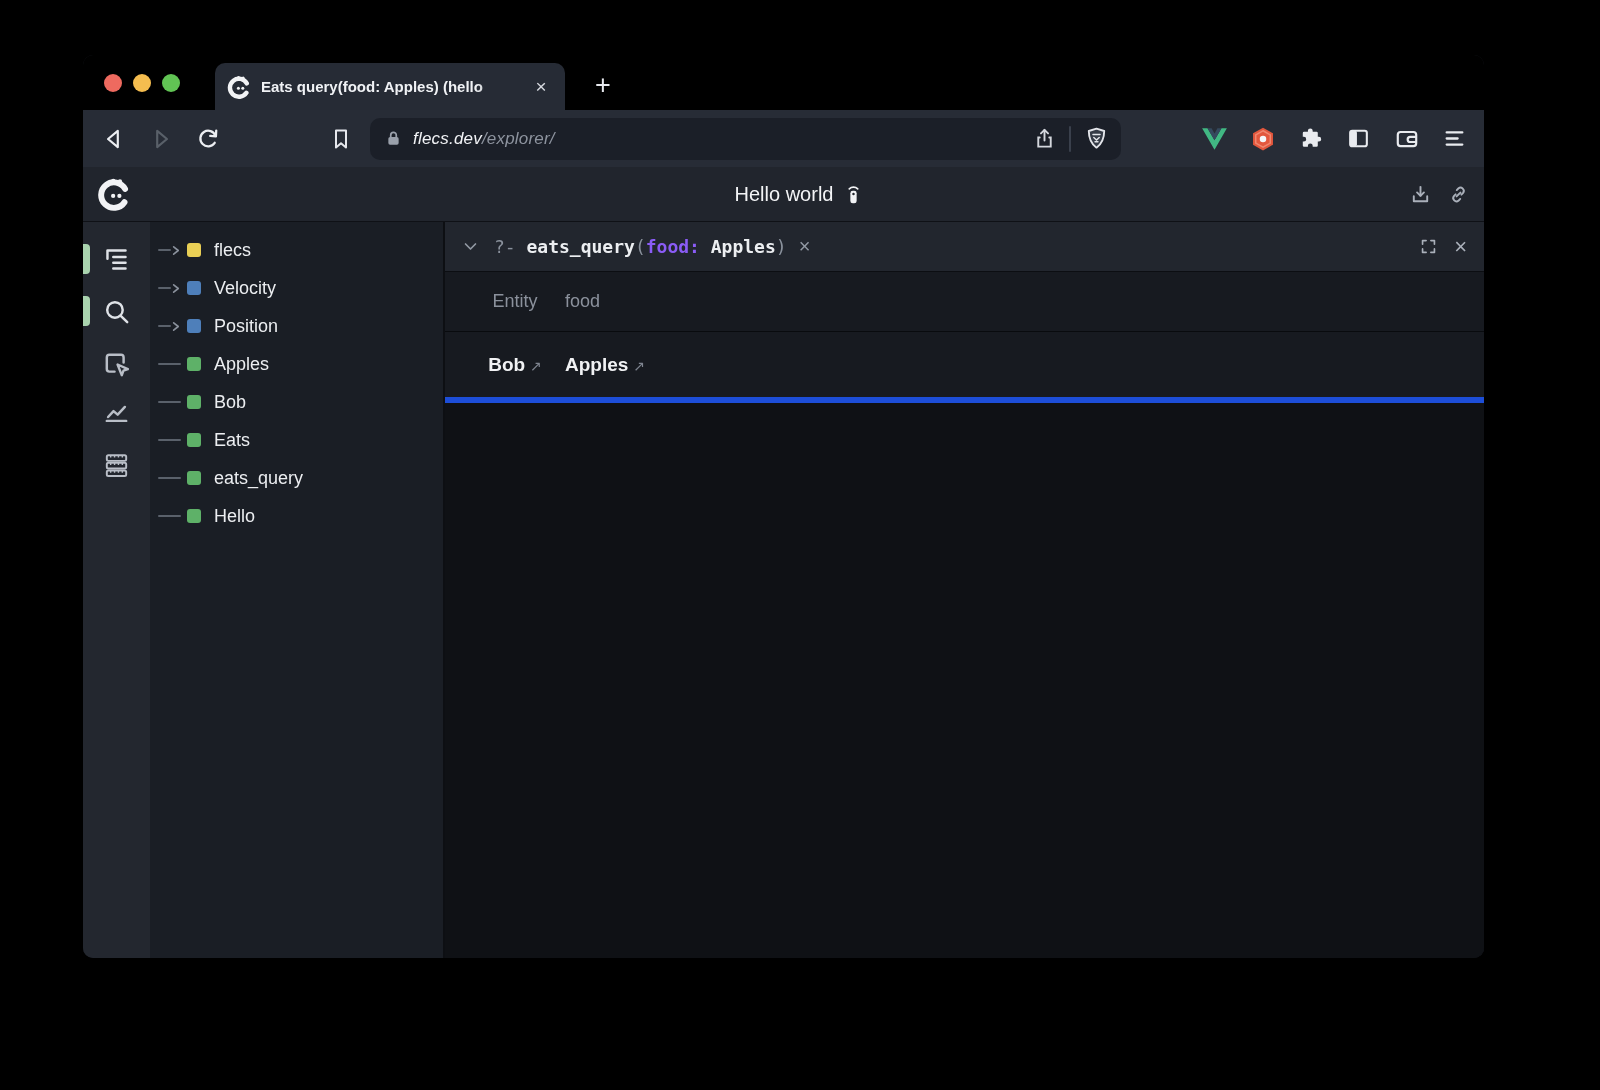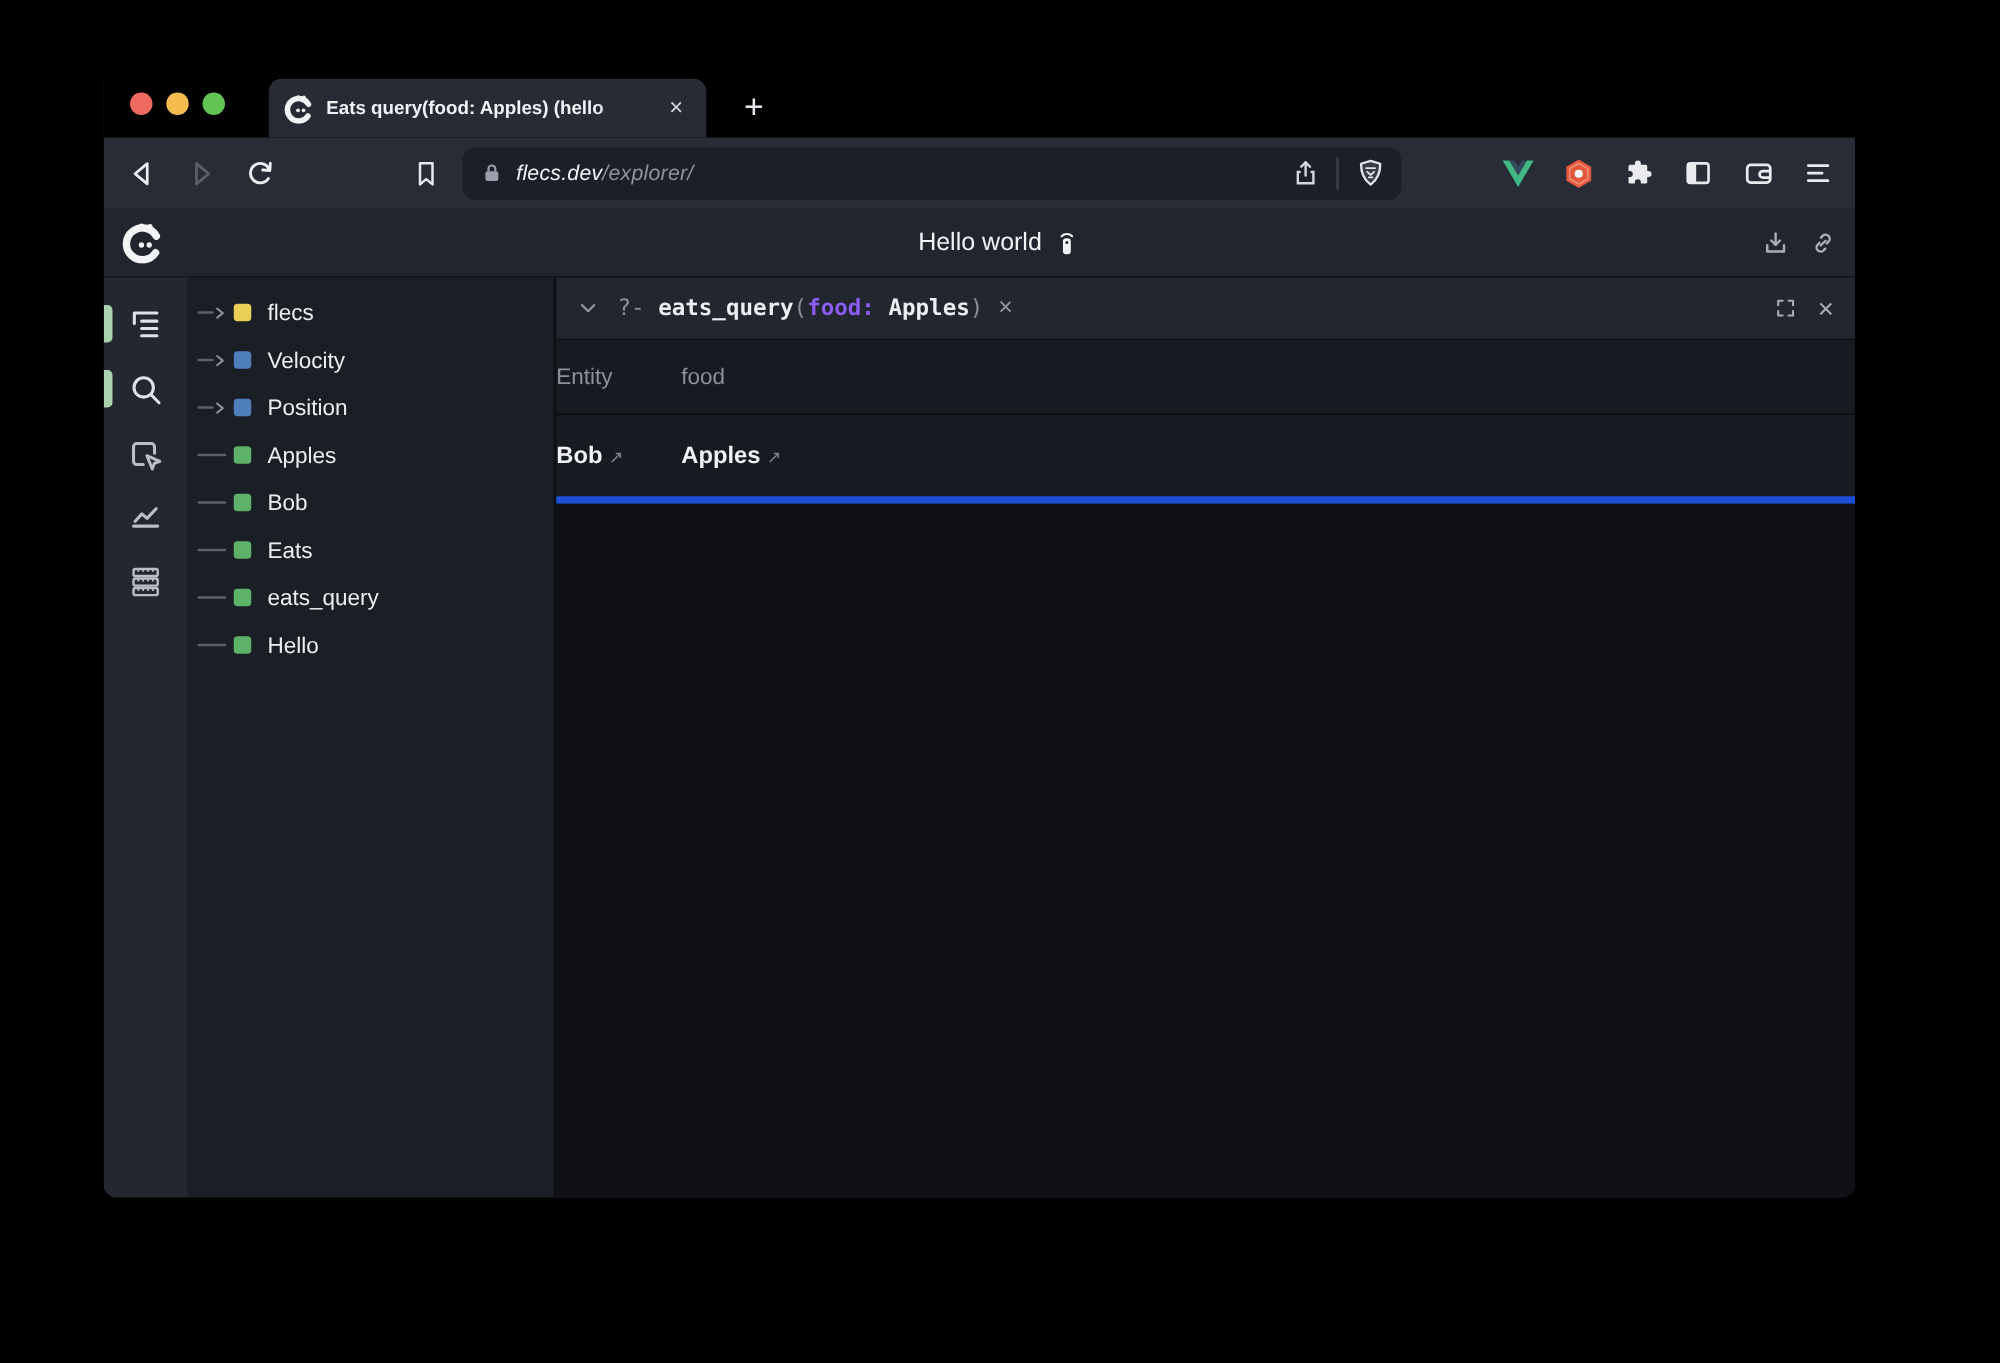--- a/index.html
+++ b/index.html
@@ -42,21 +42,21 @@
   
   .appheader { height:55px; background:#21252d; border-bottom:1px solid #0f1116; display:flex; align-items:center;
                padding:0 14px; flex:0 0 auto; position:relative; }
   .logo { width:34px; height:34px; }
   .header-center { position:absolute; left:0; right:0; display:flex; align-items:center; justify-content:center; gap:10px;
                    pointer-events:none;margin-left:32px; }
   .header-title { color:#f3f4f6; font-size:20px; font-weight:500; }
   .header-right { margin-left:auto; display:flex; align-items:center; gap:15px; }
 
   
-  .content { flex:1; display:flex; min-height:0; position:relative; }
+  .content { flex:1; display:flex; min-height:0; position:relative;text-align:center; }
   .rail { width:67px; background:#23272f; position:relative; flex:0 0 auto; }
   .rail-icon { position:absolute; left:18px; width:31px; height:31px; }
   .pill { position:absolute; left:0; width:7px; height:30px; background:#a9d3ae; border-radius:0 4px 4px 0; }
 
   .tree { width:295px; background:#1a1e25; flex:0 0 auto; padding-top:9px; border-right:2px solid #0d0f13; }
   .titem { height:38px; display:flex; align-items:center; padding-left:8px; }
   .connector { width:27px; display:flex; align-items:center; flex:0 0 auto; }
   .cline { height:2px; background:#5a616b; border-radius:1px; }
   .cline.leaf { width:23px; }
   .cline.branch { width:13px; }
@@ -73,21 +73,21 @@
   .qval  { color:#eceef1; font-weight:700; }
   .qparam { font-weight:700; }
   .qclose { color:#9299a4; font-size:20px; margin-left:12px; }
   .qbar-right { margin-left:auto; display:flex; align-items:center; gap:16px; }
   .qpanel-x { color:#aab0ba; font-size:22px; line-height:1; }
 
   .thead { height:60px; background:#171a20; display:flex; align-items:center; border-bottom:1px solid #090b0e;
            flex:0 0 auto; }
   .trow  { height:71px; background:#171a20; display:flex; align-items:center; border-bottom:6px solid #1d4ed8;
            flex:0 0 auto; }
-  .col-entity { width:100px; }
+  .col-entity { width:100px; margin-left:20px; }
   .col-food { }
   .hcell { color:#8b919c; font-size:18px; }
   .cell { color:#f1f2f4; font-size:19px; font-weight:600; }
   .golink { color:#7e848f; font-size:14px; font-weight:400; margin-left:5px; }
   .main-rest { flex:1; background:#0f1115; }
 
   svg { display:block; }
 </style>
 </head>
 <body>

